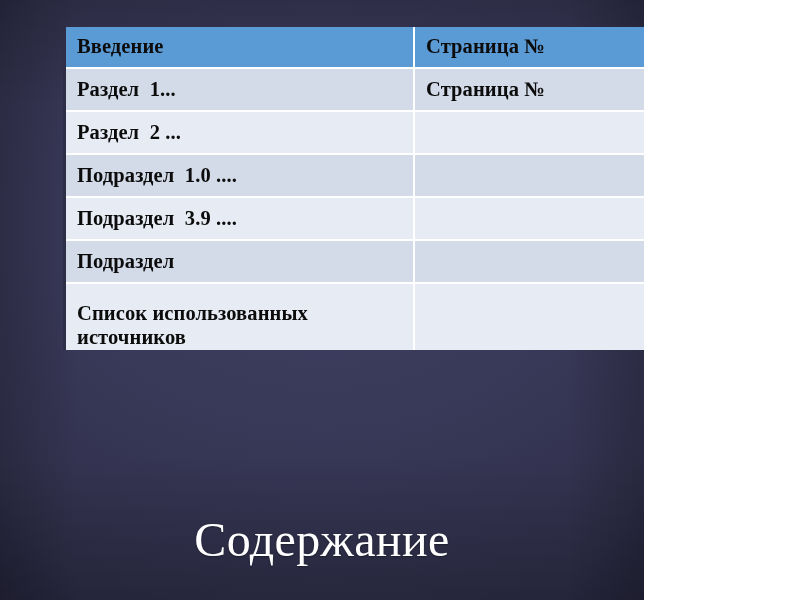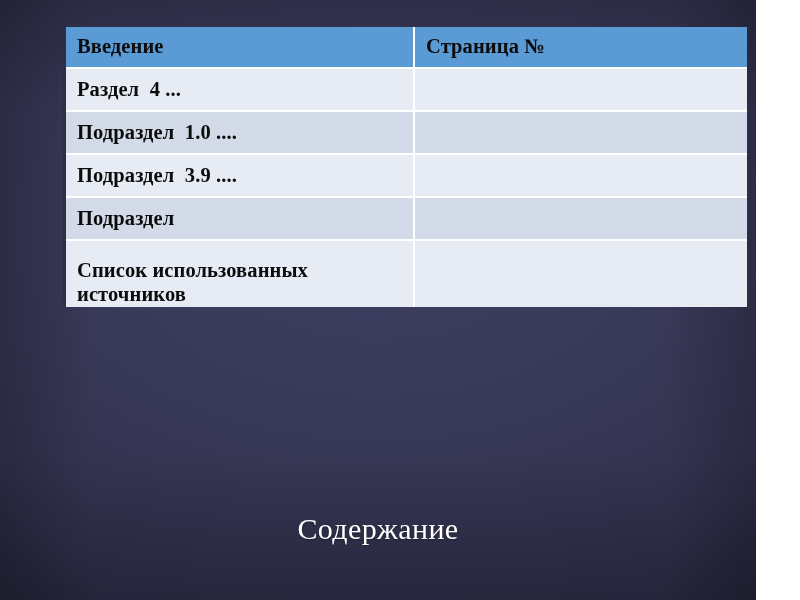--- a/index.html
+++ b/index.html
@@ -8,21 +8,21 @@
   }
   body {
     width: 800px;
     height: 600px;
     overflow: hidden;
     font-family: "Liberation Serif", "DejaVu Serif", serif;
   }
 
   #slide {
     position: relative;
-    width: 756px;
+    width: 644px;
     height: 600px;
     background:
       radial-gradient(ellipse 120% 95% at 50% 38%,
         #3f3f63 0%,
         #393959 32%,
         #32324f 58%,
         #2b2b45 80%,
         #262639 100%);
     overflow: hidden;
   }
@@ -93,21 +93,21 @@
   td .two-line { display: block; white-space: normal; max-width: 320px; }
 
   
   #slide-title {
     position: absolute;
     left: 0;
     right: 0;
     top: 512px;
     text-align: center;
     color: #ffffff;
-    font-size: 30px;
+    font-size: 48px;
     font-weight: normal;
     font-family: "Liberation Serif", "DejaVu Serif", serif;
     letter-spacing: 0.4px;
     text-shadow: 0 1px 2px rgba(0,0,0,0.35);
     z-index: 2;
   }
 </style>
 </head>
 <body>
 
@@ -119,22 +119,26 @@
         <col class="c1">
         <col class="c2">
       </colgroup>
       <thead>
         <tr>
           <th class="h1">Введение</th>
           <th class="h2">Страница №</th>
         </tr>
       </thead>
       <tbody>
+        <tr class="odd r-normal">
+          <td class="col1">Раздел  1...</td>
+          <td class="col2">Страница №</td>
+        </tr>
         <tr class="even r-normal">
-          <td class="col1">Раздел  4 ...</td>
+          <td class="col1">Раздел  2 ...</td>
           <td class="col2"></td>
         </tr>
         <tr class="odd r-normal">
           <td class="col1">Подраздел  1.0 ....</td>
           <td class="col2"></td>
         </tr>
         <tr class="even r-normal">
           <td class="col1">Подраздел  3.9 ....</td>
           <td class="col2"></td>
         </tr>

